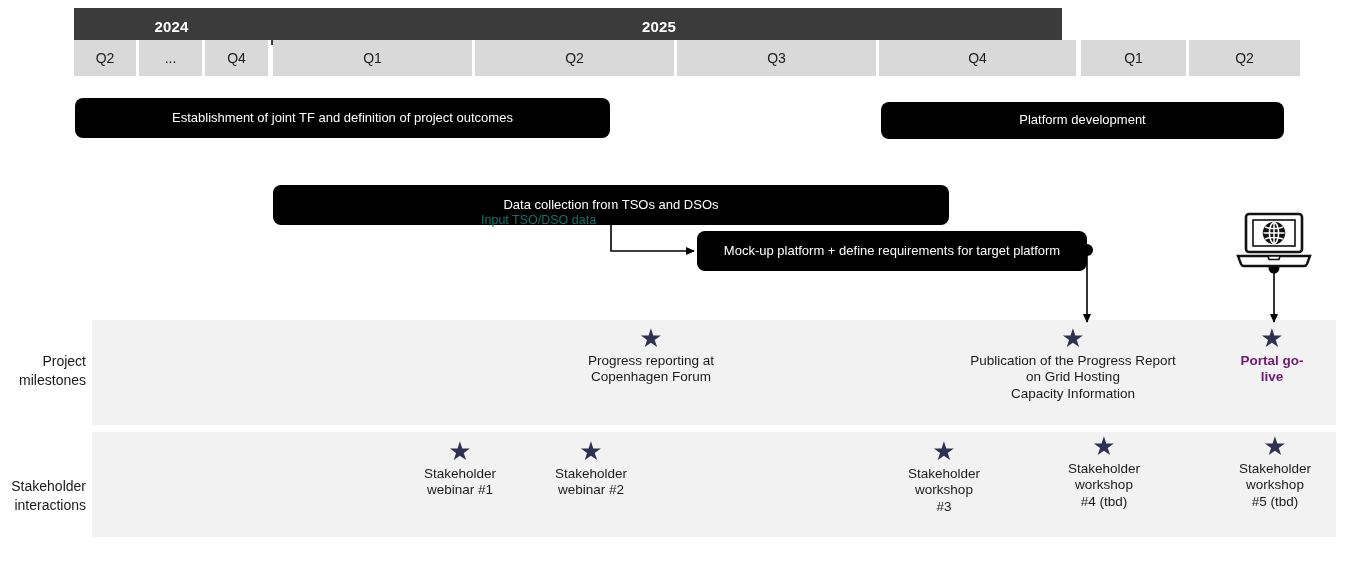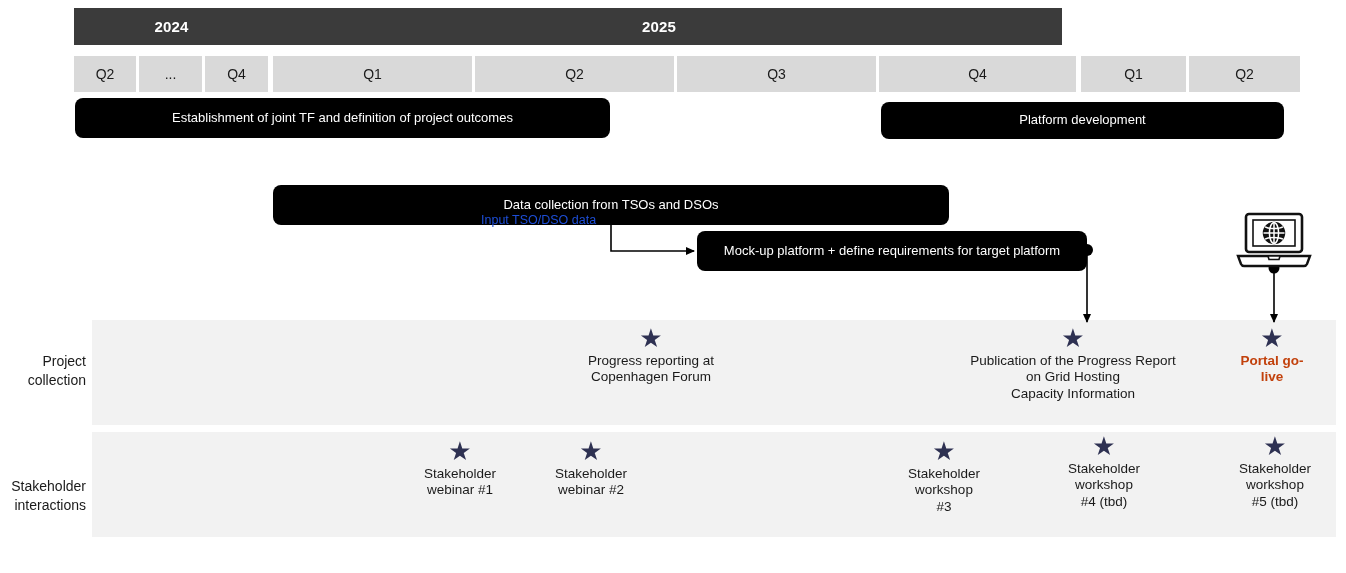--- a/index.html
+++ b/index.html
@@ -40,21 +40,21 @@
     height: 100%;
     box-sizing: border-box;
     border-right: 2px solid #ffffff;
     letter-spacing: .2px;
   }
   .year-cell:last-child { border-right: none; }
 
   .quarter-row {
     position: absolute;
     left: 74px;
-    top: 56px;
+    top: 40px;
     width: 1226px;
     height: 36px;
     display: flex;
   }
   .q-cell {
     background: #d9d9d9;
     color: #1a1a1a;
     font-size: 14px;
     display: flex;
     align-items: center;
@@ -86,21 +86,21 @@
     position: absolute;
     left: 0;
     top: 0;
     width: 1346px;
     height: 573px;
     pointer-events: none;
   }
   .conn-label {
     position: absolute;
     font-size: 12.5px;
-    color: #1d4ed8;
+    color: #0f766e;
     white-space: nowrap;
   }
 
   
   .laptop-icon {
     position: absolute;
     left: 1234px;
     top: 212px;
     width: 80px;
     height: 58px;
@@ -132,21 +132,21 @@
     line-height: 1.22;
   }
   .marker .star {
     display: block;
     font-size: 26px;
     line-height: 22px;
     color: #2e3152;
     margin-bottom: 4px;
   }
   .marker.accent .label {
-    color: #c2410c;
+    color: #701a75;
     font-weight: bold;
   }
 </style>
 </head>
 <body>
 
 <div id="canvas">
 
   <div class="year-row">
       <div class="year-cell" style="position: absolute; left: 0px; width: 197px;">2024</div>
@@ -162,21 +162,21 @@
       <div class="q-cell" style="position: absolute; left: 603px; width: 202px;">Q3</div>
       <div class="q-cell" style="position: absolute; left: 805px; width: 200px;">Q4</div>
       <div class="q-cell" style="position: absolute; left: 1007px; width: 108px;">Q1</div>
       <div class="q-cell" style="position: absolute; left: 1115px; width: 111px;">Q2</div>
     </div>
 
   <div id="lanes-host">
       <div class="lane" style="top: 320px; height: 105px;"></div>
       <div class="lane-label" style="top: 352px;">
         <div>Project</div>
-        <div>collection</div>
+        <div>milestones</div>
       </div>
       <div class="marker" style="width: 210px; left: 546px; top: 327px;"><span class="star">★</span><span class="label"><div>Progress reporting at</div><div>Copenhagen Forum</div></span></div>
       <div class="marker" style="width: 250px; left: 948px; top: 327px;"><span class="star">★</span><span class="label"><div>Publication of  the Progress Report</div><div>on Grid Hosting</div><div>Capacity Information</div></span></div>
       <div class="marker accent" style="width: 90px; left: 1227px; top: 327px;"><span class="star">★</span><span class="label"><div>Portal  go-</div><div>live</div></span></div>
       <div class="lane" style="top: 432px; height: 105px;"></div>
       <div class="lane-label" style="top: 477px;">
         <div>Stakeholder</div>
         <div>interactions</div>
       </div>
       <div class="marker" style="width: 130px; left: 395px; top: 440px;"><span class="star">★</span><span class="label"><div>Stakeholder</div><div>webinar #1</div></span></div>

